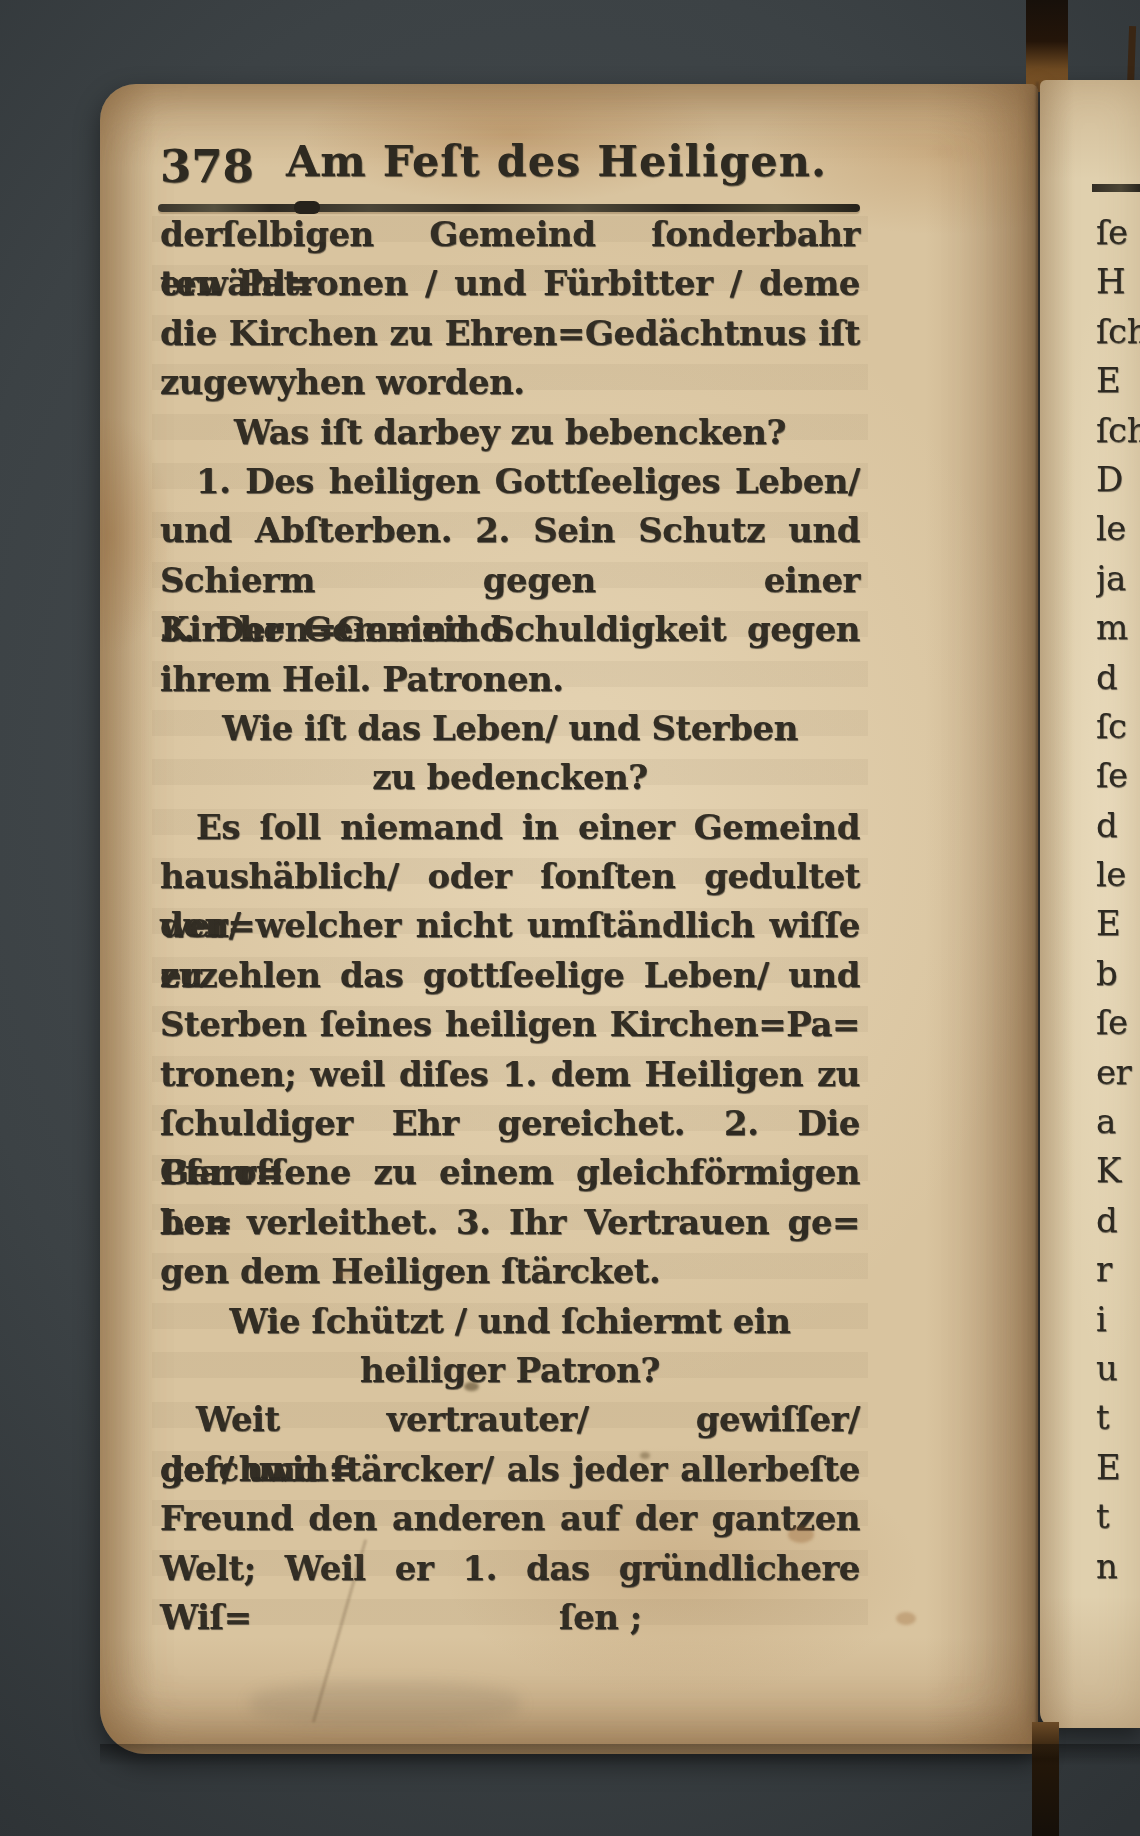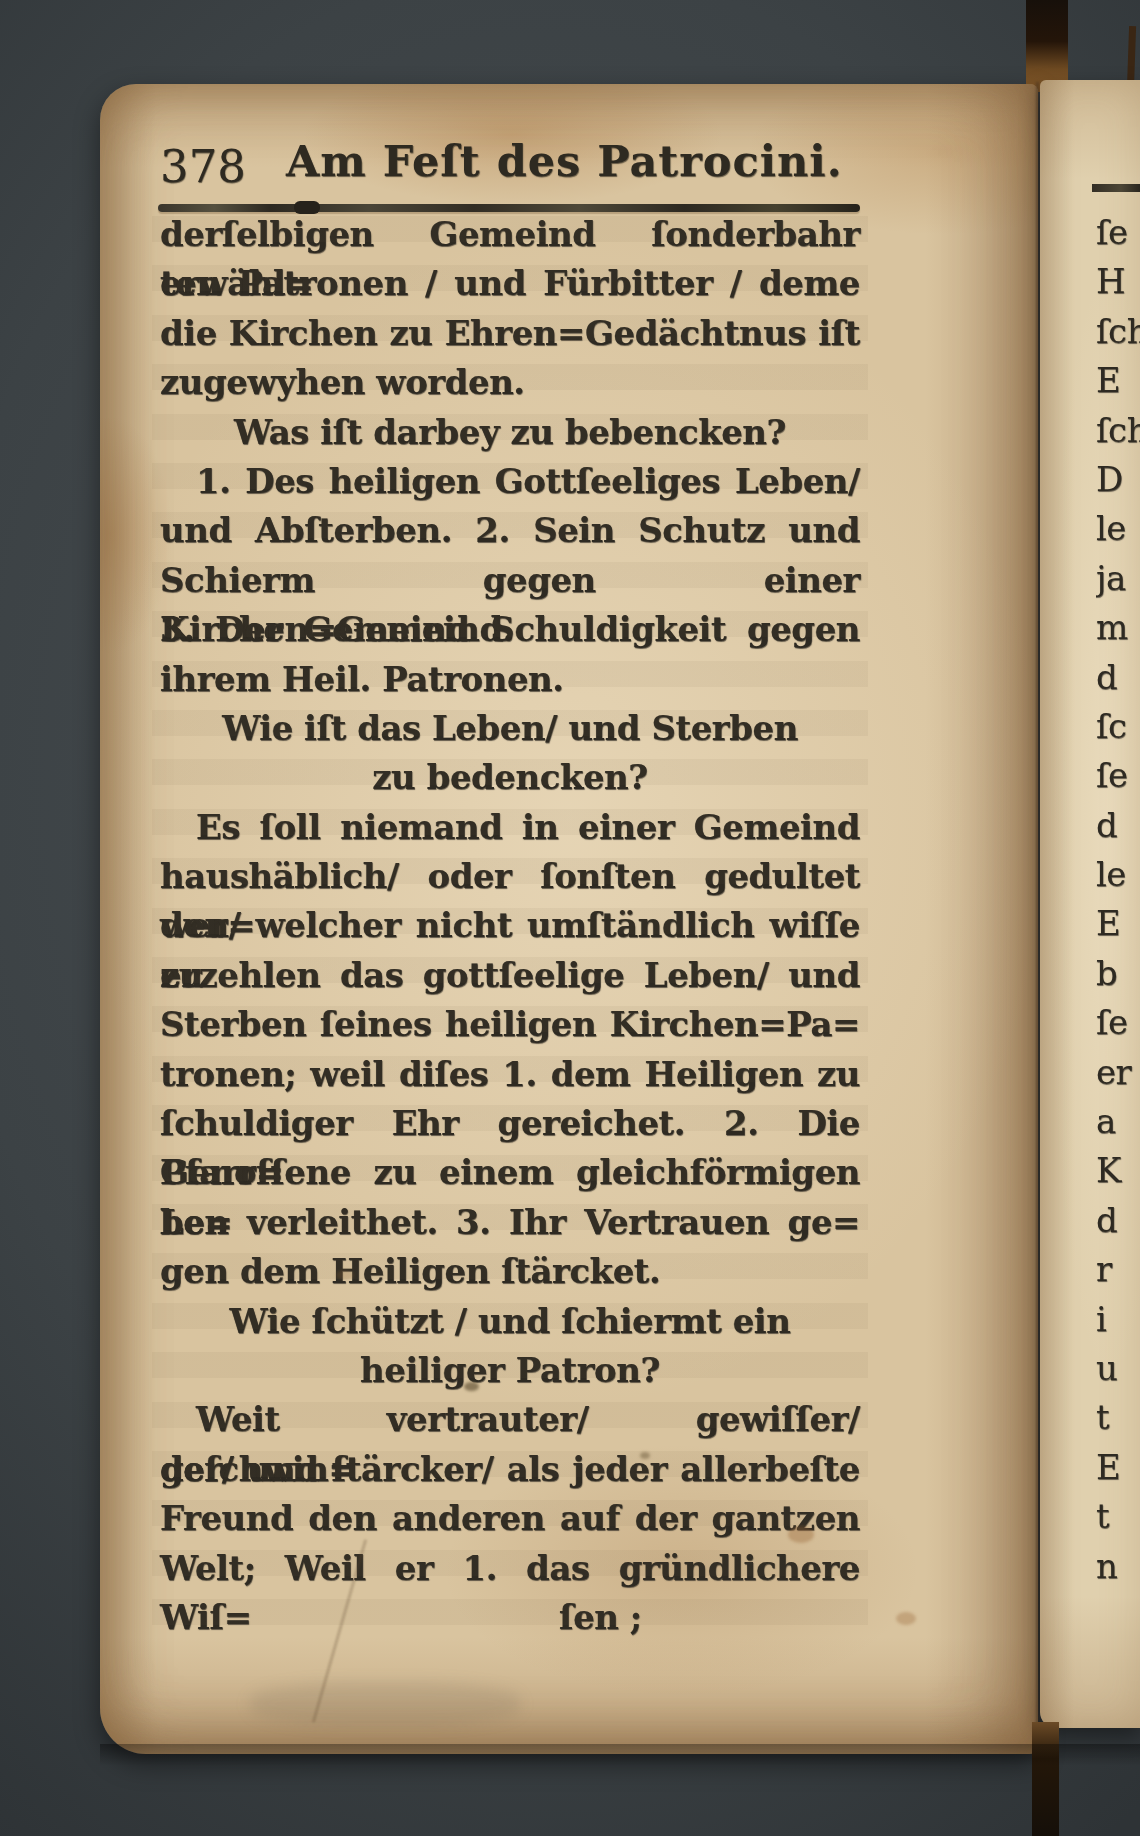--- a/index.html
+++ b/index.html
@@ -23,21 +23,21 @@
       linear-gradient(90deg, rgba(140,100,60,0.26) 0%, rgba(140,100,60,0) 6%, rgba(140,100,60,0) 88%, rgba(128,90,54,0.32) 100%),
       linear-gradient(180deg, rgba(150,105,60,0.24) 0%, rgba(150,105,60,0) 5%, rgba(150,105,60,0) 93%, rgba(138,94,54,0.28) 100%);
     box-shadow:
       inset 0 0 70px rgba(125,88,48,0.30),
       inset -34px 0 60px rgba(105,72,40,0.30),
       inset 26px 0 46px rgba(125,92,55,0.26),
       inset 0 -26px 50px rgba(115,82,46,0.26),
       0 10px 26px rgba(0,0,0,0.45);
   }
   .header{position:absolute;left:0;top:52px;width:100%;height:64px;color:#2e2a21;}
-  .pagenum{position:absolute;left:60px;top:4px;font-size:45px;font-weight:normal;
+  .pagenum{position:absolute;left:60px;top:4px;font-size:45px;font-weight:bold;
     text-shadow:0.6px 0.6px 1px rgba(40,35,25,0.65);}
   .title{position:absolute;left:186px;top:0;font-size:43px;font-weight:bold;letter-spacing:1px;
     text-shadow:0.6px 0.6px 1px rgba(40,35,25,0.65);}
   .rule{
     position:absolute;left:58px;top:120px;width:702px;height:8px;border-radius:4px;
     background:linear-gradient(90deg,#3a352b 0%,#55503f 8%,#2d2921 16%,#4a4537 30%,#322d24 45%,#4e4838 60%,#2d2921 75%,#46412f 88%,#26221b 100%);
     box-shadow:0 2px 1px rgba(120,95,60,0.35);
   }
   .rule::after{content:"";position:absolute;left:136px;top:-3px;width:26px;height:13px;border-radius:6px;background:#26221b;}
   .text-col{
@@ -103,21 +103,21 @@
 <body>
 
 <div class="stage">
 
   <div class="binding-top"></div>
   <div class="binding-top-right"></div>
 
   <div class="page-left">
     <div class="header">
       <span class="pagenum">378</span>
-      <span class="title">Am Feſt des Patrocini.</span>
+      <span class="title">Am Feſt des Heiligen.</span>
     </div>
     <div class="rule"></div>
     <div class="text-col">
         <div class="block para">
           <div class="line justify">derſelbigen Gemeind ſonderbahr erwähl=</div>
           <div class="line justify">ten Patronen / und Fürbitter / deme</div>
           <div class="line justify">die Kirchen zu Ehren=Gedächtnus iſt</div>
           <div class="line justify end">zugewyhen worden.</div>
         </div>
         <div class="block question">

